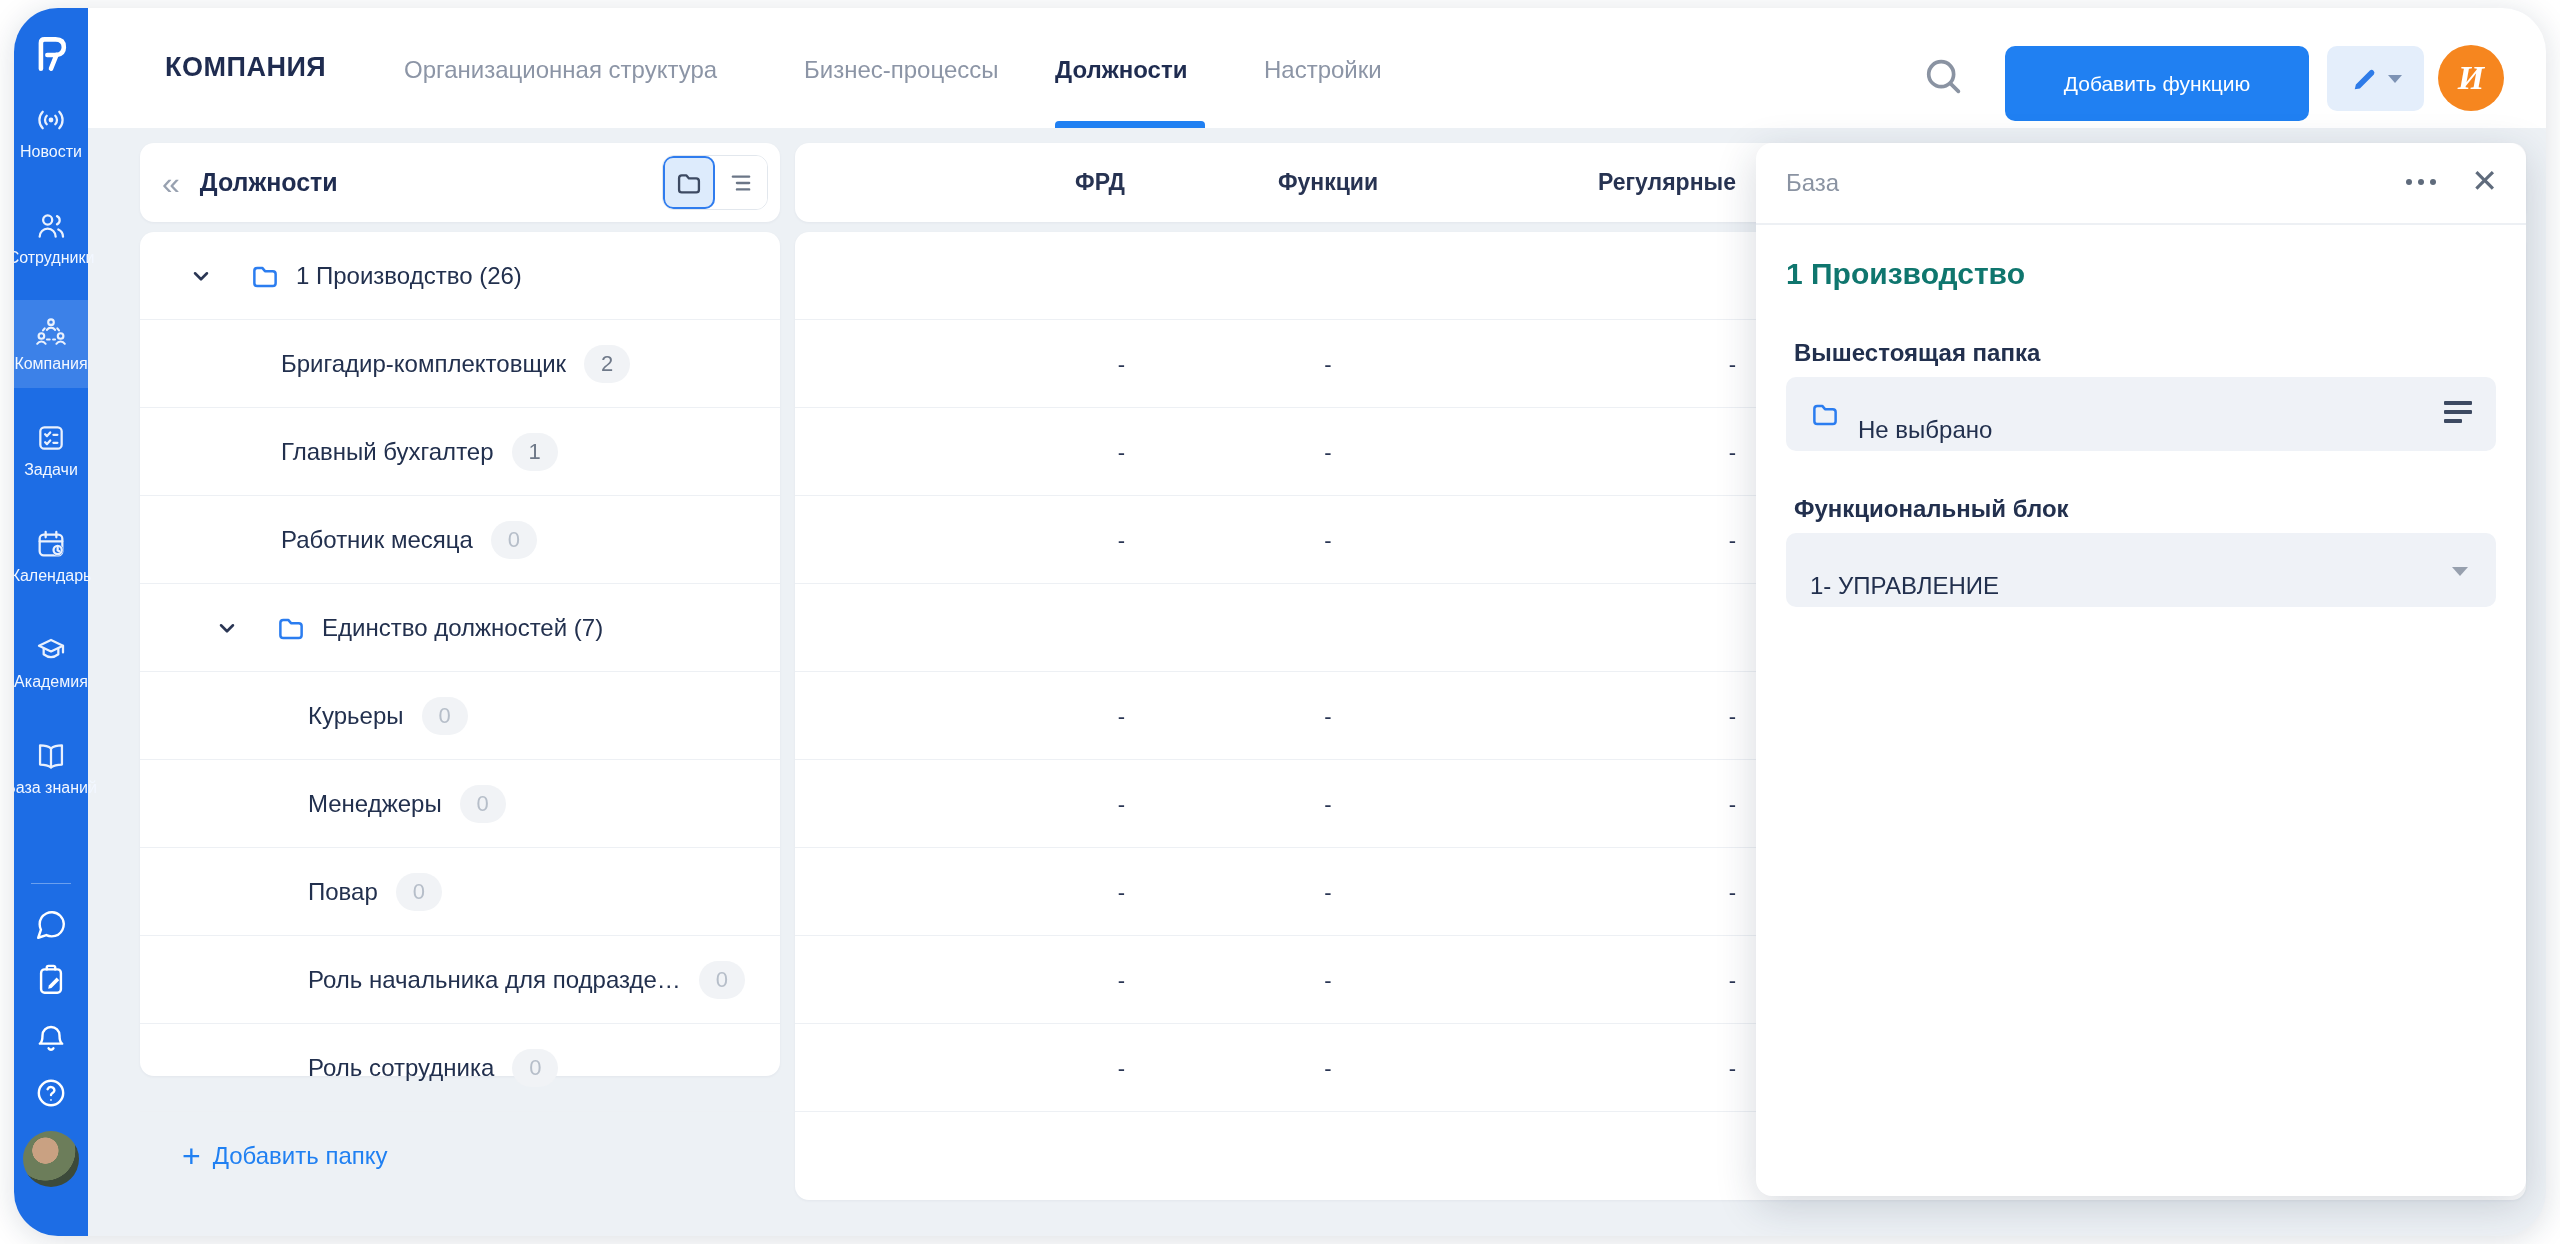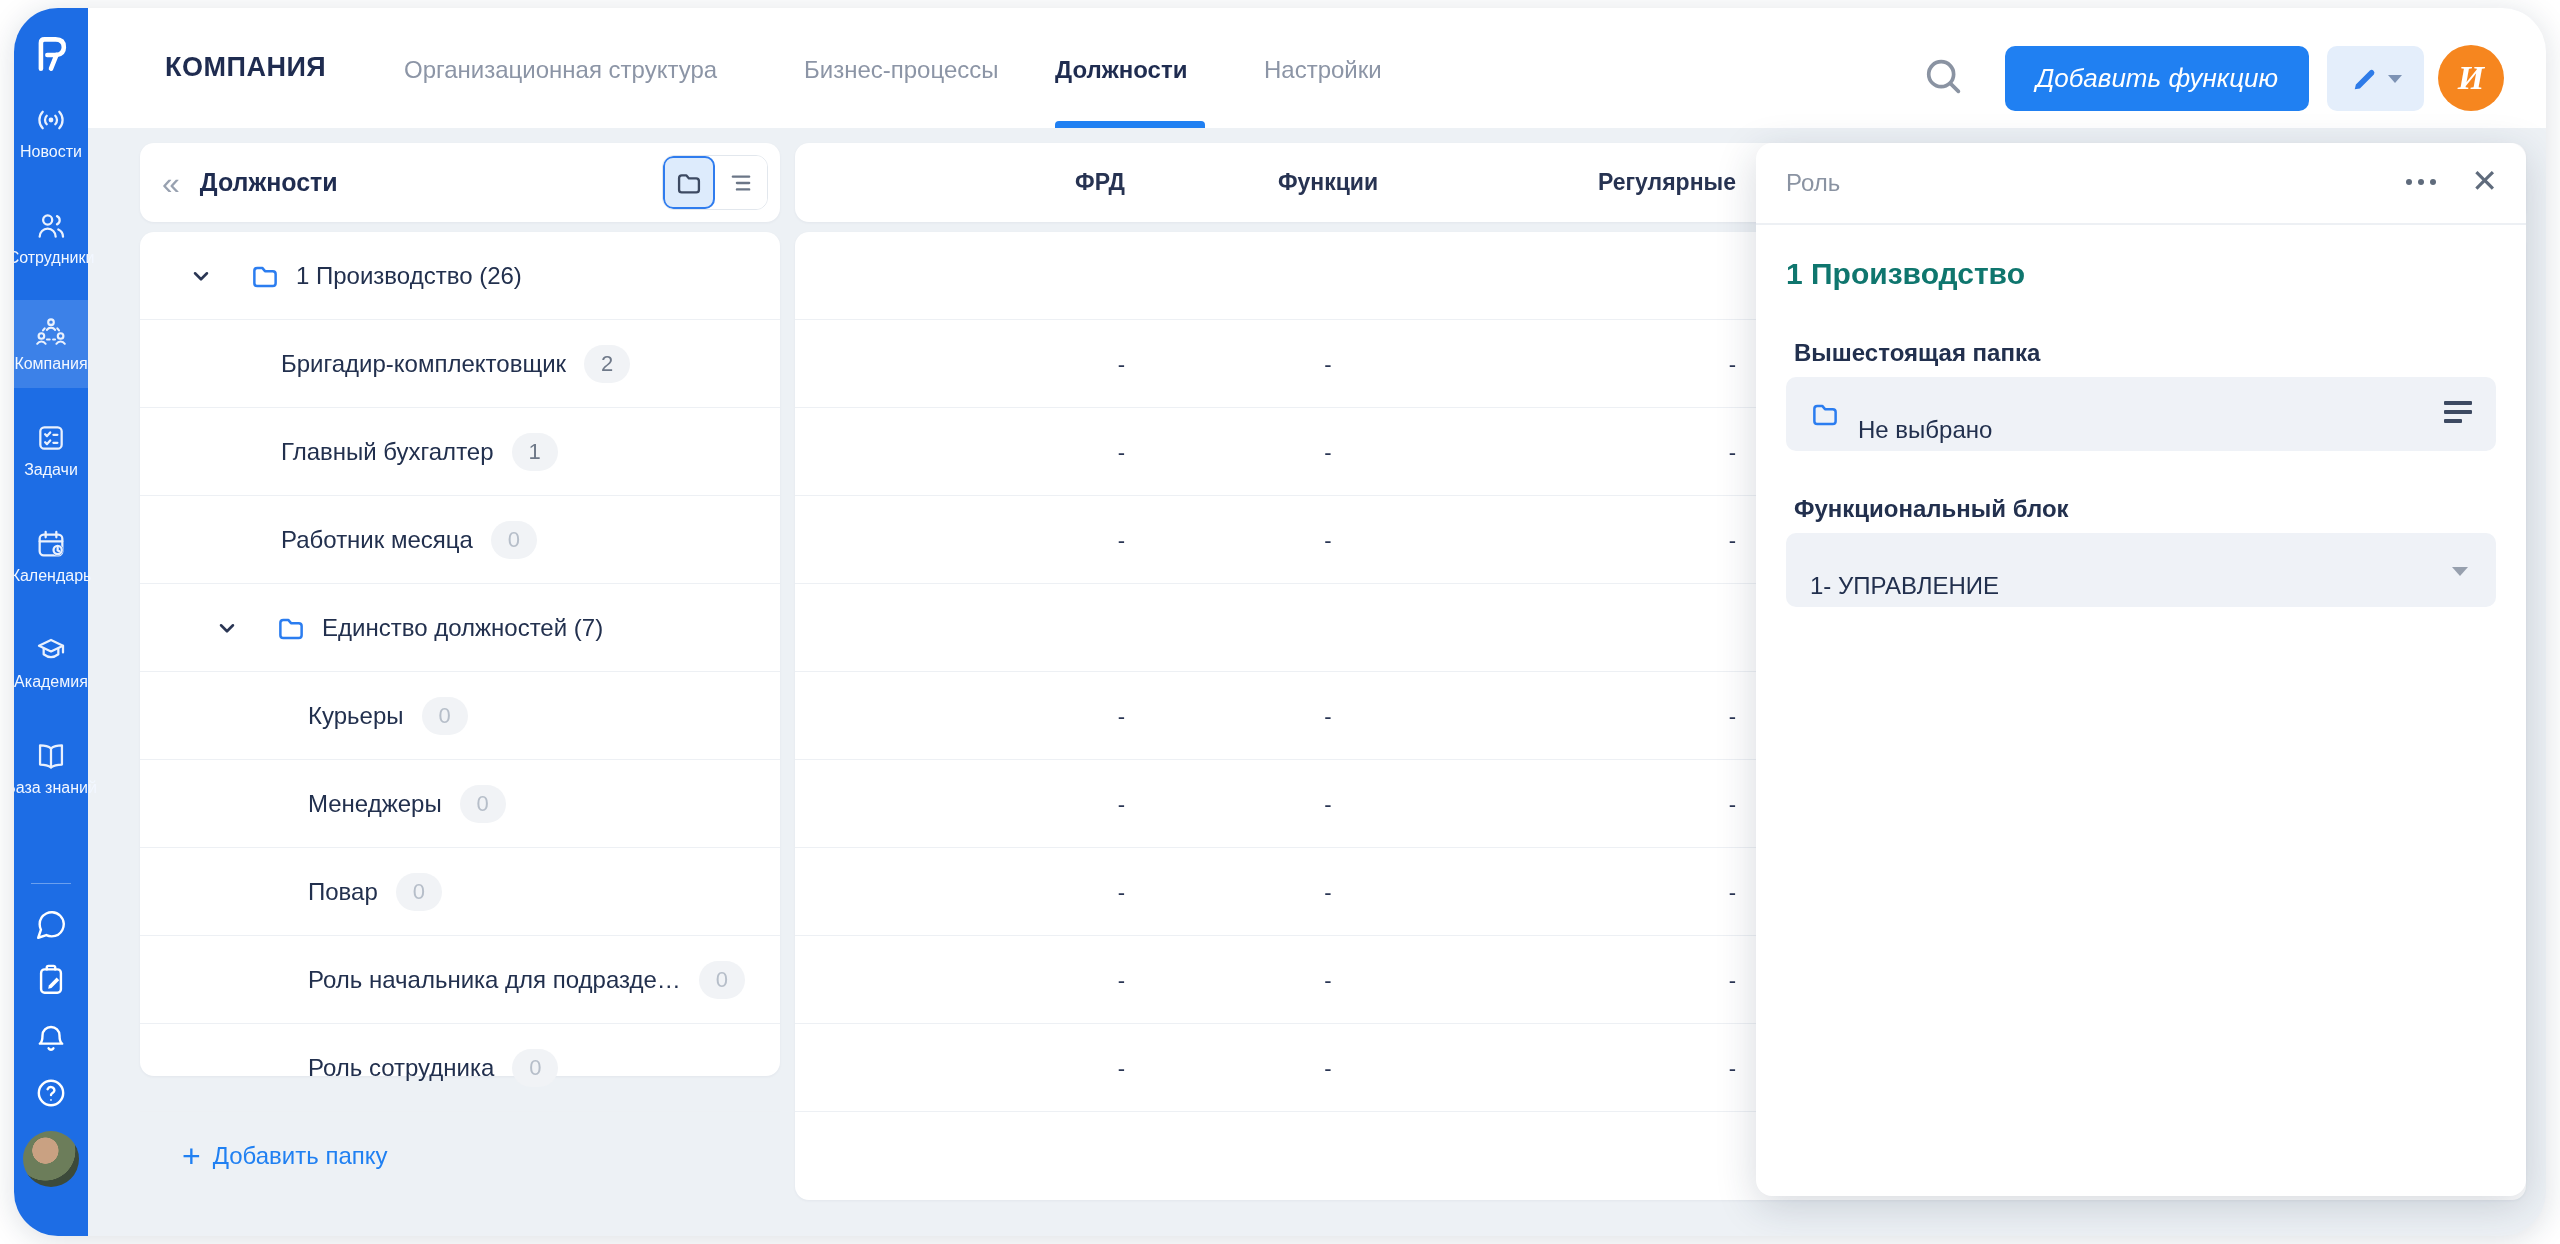--- a/index.html
+++ b/index.html
@@ -18,21 +18,21 @@
   .side-avatar { position:absolute; left:9px; top:1123px; width:56px; height:56px; border-radius:50%; cursor:pointer;
     background:radial-gradient(circle at 40% 35%, #c9a182 0 26%, #6c7d5a 27% 60%, #3c4a3a 61% 100%); border:0; }
 
   
   .topbar { position:absolute; left:74px; top:0; width:2458px; height:120px; background:#fff; z-index:6; }
   .app-title { position:absolute; left:77px; top:44px; font-size:27px; font-weight:700; color:#1F2C50; letter-spacing:.5px; }
   .tab { position:absolute; top:48px; font-size:24px; color:#8C95A6; cursor:pointer; white-space:nowrap; }
   .tab.active { color:#1F2C50; font-weight:700; }
   .tab-underline { position:absolute; left:967px; top:113px; width:150px; height:7px; background:#2080F2; border-radius:4px 4px 0 0; }
   .search-btn { position:absolute; left:1833px; top:46px; width:48px; height:48px; color:#8A93A2; cursor:pointer; }
-  .add-btn { position:absolute; left:1917px; top:38px; width:304px; height:65px; background:#2080F2; border:0; border-radius:10px; color:#fff; font-size:26px; font-weight:500; font-family:inherit; cursor:pointer;font-style:italic; }
+  .add-btn { position:absolute; left:1917px; top:38px; width:304px; height:75px; background:#2080F2; border:0; border-radius:10px; color:#fff; font-size:21px; font-weight:500; font-family:inherit; cursor:pointer; }
   .pencil-btn { position:absolute; left:2239px; top:38px; width:97px; height:65px; background:#E4EEFB; border:0; border-radius:10px; cursor:pointer; display:flex; align-items:center; justify-content:center; gap:8px; }
   .pencil-btn svg { width:30px; height:30px; color:#2E7BE8; }
   .caret { width:0; height:0; border-left:7px solid transparent; border-right:7px solid transparent; border-top:8px solid #7D93B5; }
   .user-avatar { position:absolute; left:2350px; top:37px; width:66px; height:66px; border-radius:50%; background:#F6861F; color:#fff; display:flex; align-items:center; justify-content:center; font-size:34px; font-style:italic; font-weight:700; font-family:"Liberation Serif","DejaVu Serif",serif; cursor:pointer; }
 
   
   .panel { background:#fff; border-radius:14px; position:absolute; box-shadow:0 1px 3px rgba(30,45,70,.05); }
   .tree-head { left:126px; top:135px; width:640px; height:79px; display:flex; align-items:center; }
   .collapse { font-size:32px; color:#98A1B0; margin-left:22px; cursor:pointer; line-height:1; }
   .tree-title { font-size:25px; font-weight:700; color:#1F2C50; margin-left:20px; }
@@ -423,21 +423,21 @@
     <div class="tb-row">
         <span class="col c1">-</span>
         <span class="col c2">-</span>
         <span class="col c3">-</span>
       </div>
     <div class="tb-row last"></div>
   </section>
 
   <aside class="panel detail">
     <div class="detail-head">
-      <span class="detail-kind">Роль</span>
+      <span class="detail-kind">База</span>
       <span class="dots">
           <i></i>
           <i></i>
           <i></i>
         </span>
       <span class="close-x">✕</span>
     </div>
     <div class="detail-title">1 Производство</div>
 
     <div class="fld-label" style="top:196px">Вышестоящая папка</div>

